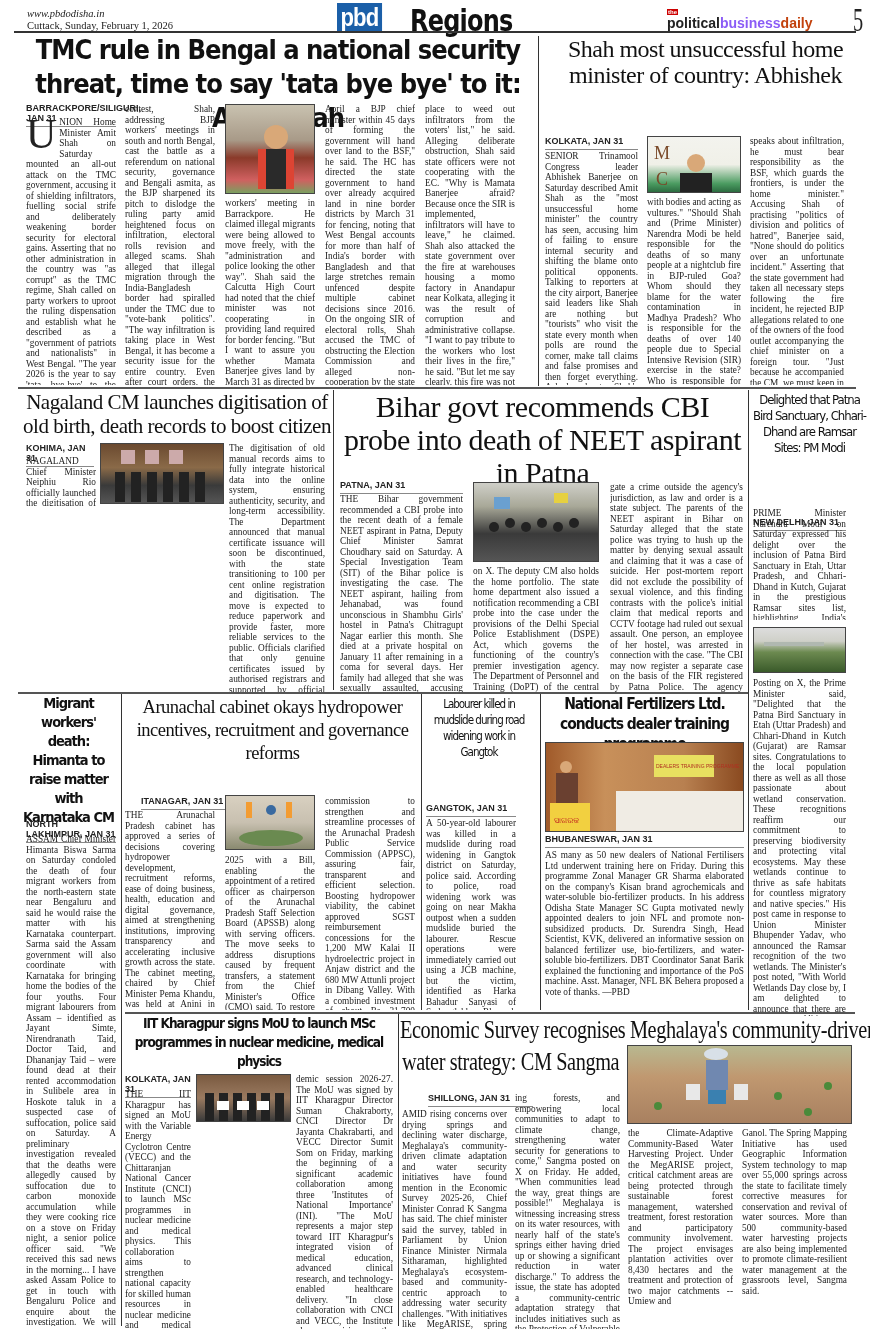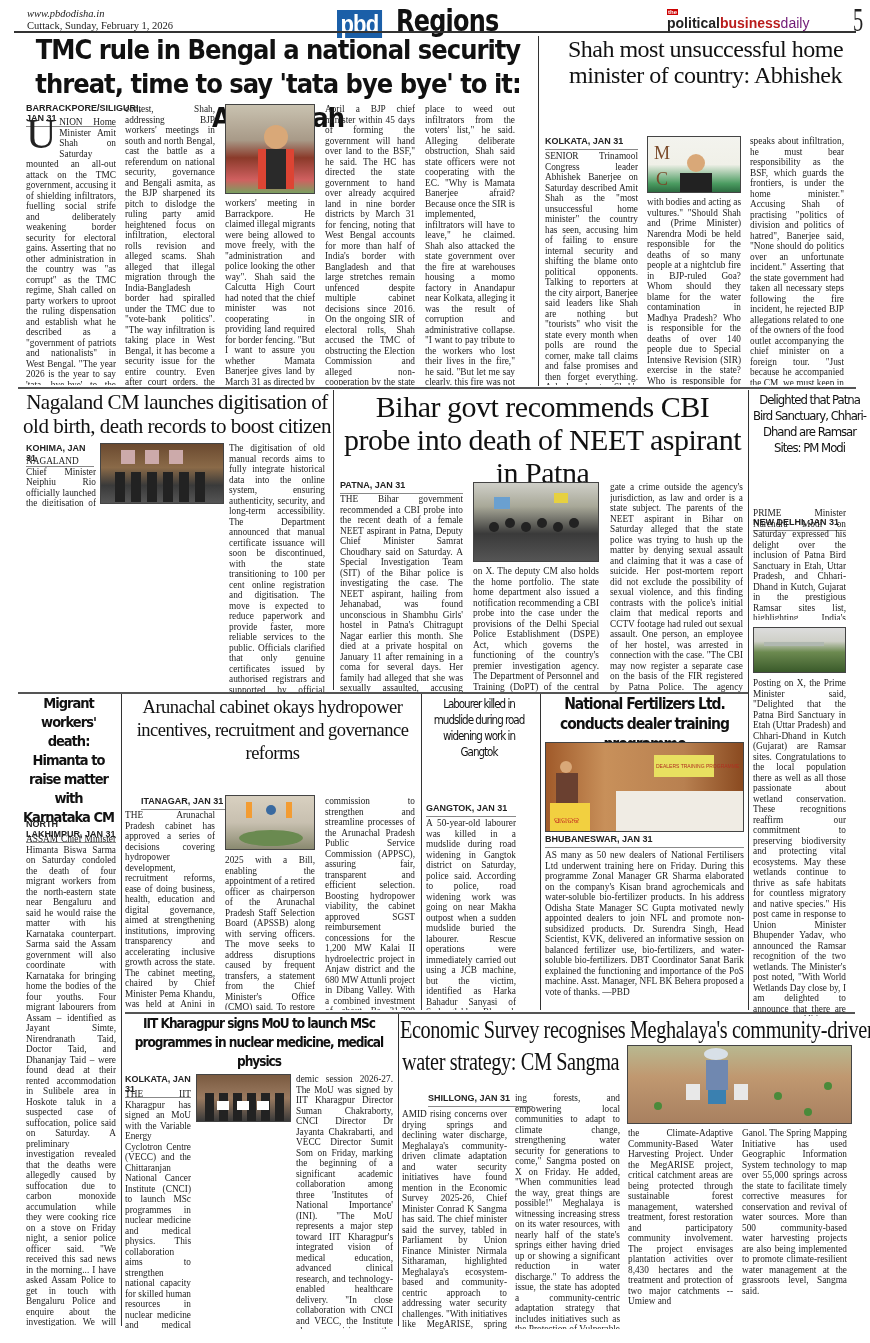--- a/index.html
+++ b/index.html
@@ -1,26 +1,26 @@
 <!DOCTYPE html>
 <html><head>
 <meta charset="utf-8">
 <style>
 *{box-sizing:border-box;margin:0;padding:0}
 body{width:870px;height:1343px;background:#fff;font-family:"Liberation Serif",serif;color:#222;overflow:hidden;position:relative}
 .abs{position:absolute}
 .hdr-left{left:27px;top:8px;font-size:10.5px;line-height:12px;font-style:italic}
 .hdr-left .d{font-style:normal}
-.masthead{left:337px;top:3px;display:flex;align-items:flex-end;gap:6px}
+.masthead{left:337px;top:3px;display:flex;align-items:flex-start;gap:20px}
 .pbd-logo{background:#1b5fa8;color:#fff;font-family:"Liberation Sans",sans-serif;font-weight:bold;font-size:26px;line-height:28px;padding:0 4px;letter-spacing:-1px;transform:scaleX(.85);transform-origin:left}
 .regions{font-family:"DejaVu Sans",sans-serif;font-weight:bold;font-size:30px;letter-spacing:-1px;transform:scaleX(.8);transform-origin:left;color:#111}
 .brand{left:667px;top:15px;font-family:"Liberation Sans",sans-serif;font-weight:bold;font-size:14px;display:flex;align-items:flex-end}
 .brand .the{font-size:6px;background:#c00;color:#fff;padding:0 1px;position:absolute;top:-6px;left:0}
-.brand .b{color:#b91c1c}
-.brand .dl{color:#701a75;font-weight:normal}
+.brand .b{color:#8b5cf6}
+.brand .dl{color:#c2410c;font-weight:bold}
 .pageno{left:853px;top:2px;font-size:34px;line-height:36px;transform:scaleX(.6);transform-origin:left}
 .topline{left:14px;top:31px;width:842px;height:2px;background:#333}
 .hl{font-family:"DejaVu Sans Condensed","DejaVu Sans",sans-serif;font-weight:bold;color:#111;text-align:center;letter-spacing:-1px}
 .hl-serif{font-family:"Liberation Serif",serif;color:#111;text-align:center;letter-spacing:-.5px}
 .dateline{font-family:"Liberation Sans",sans-serif;font-weight:bold;font-size:9px;border-bottom:1px solid #888;padding-bottom:3px}
 .body{font-size:9.3px;line-height:10.5px;text-align:justify;hyphens:auto}
 .col{position:absolute}
 .vline{position:absolute;width:1px;background:#333}
 .hline{position:absolute;height:1.5px;background:#555}
 .photo{position:absolute;border:1px solid #444;overflow:hidden}

